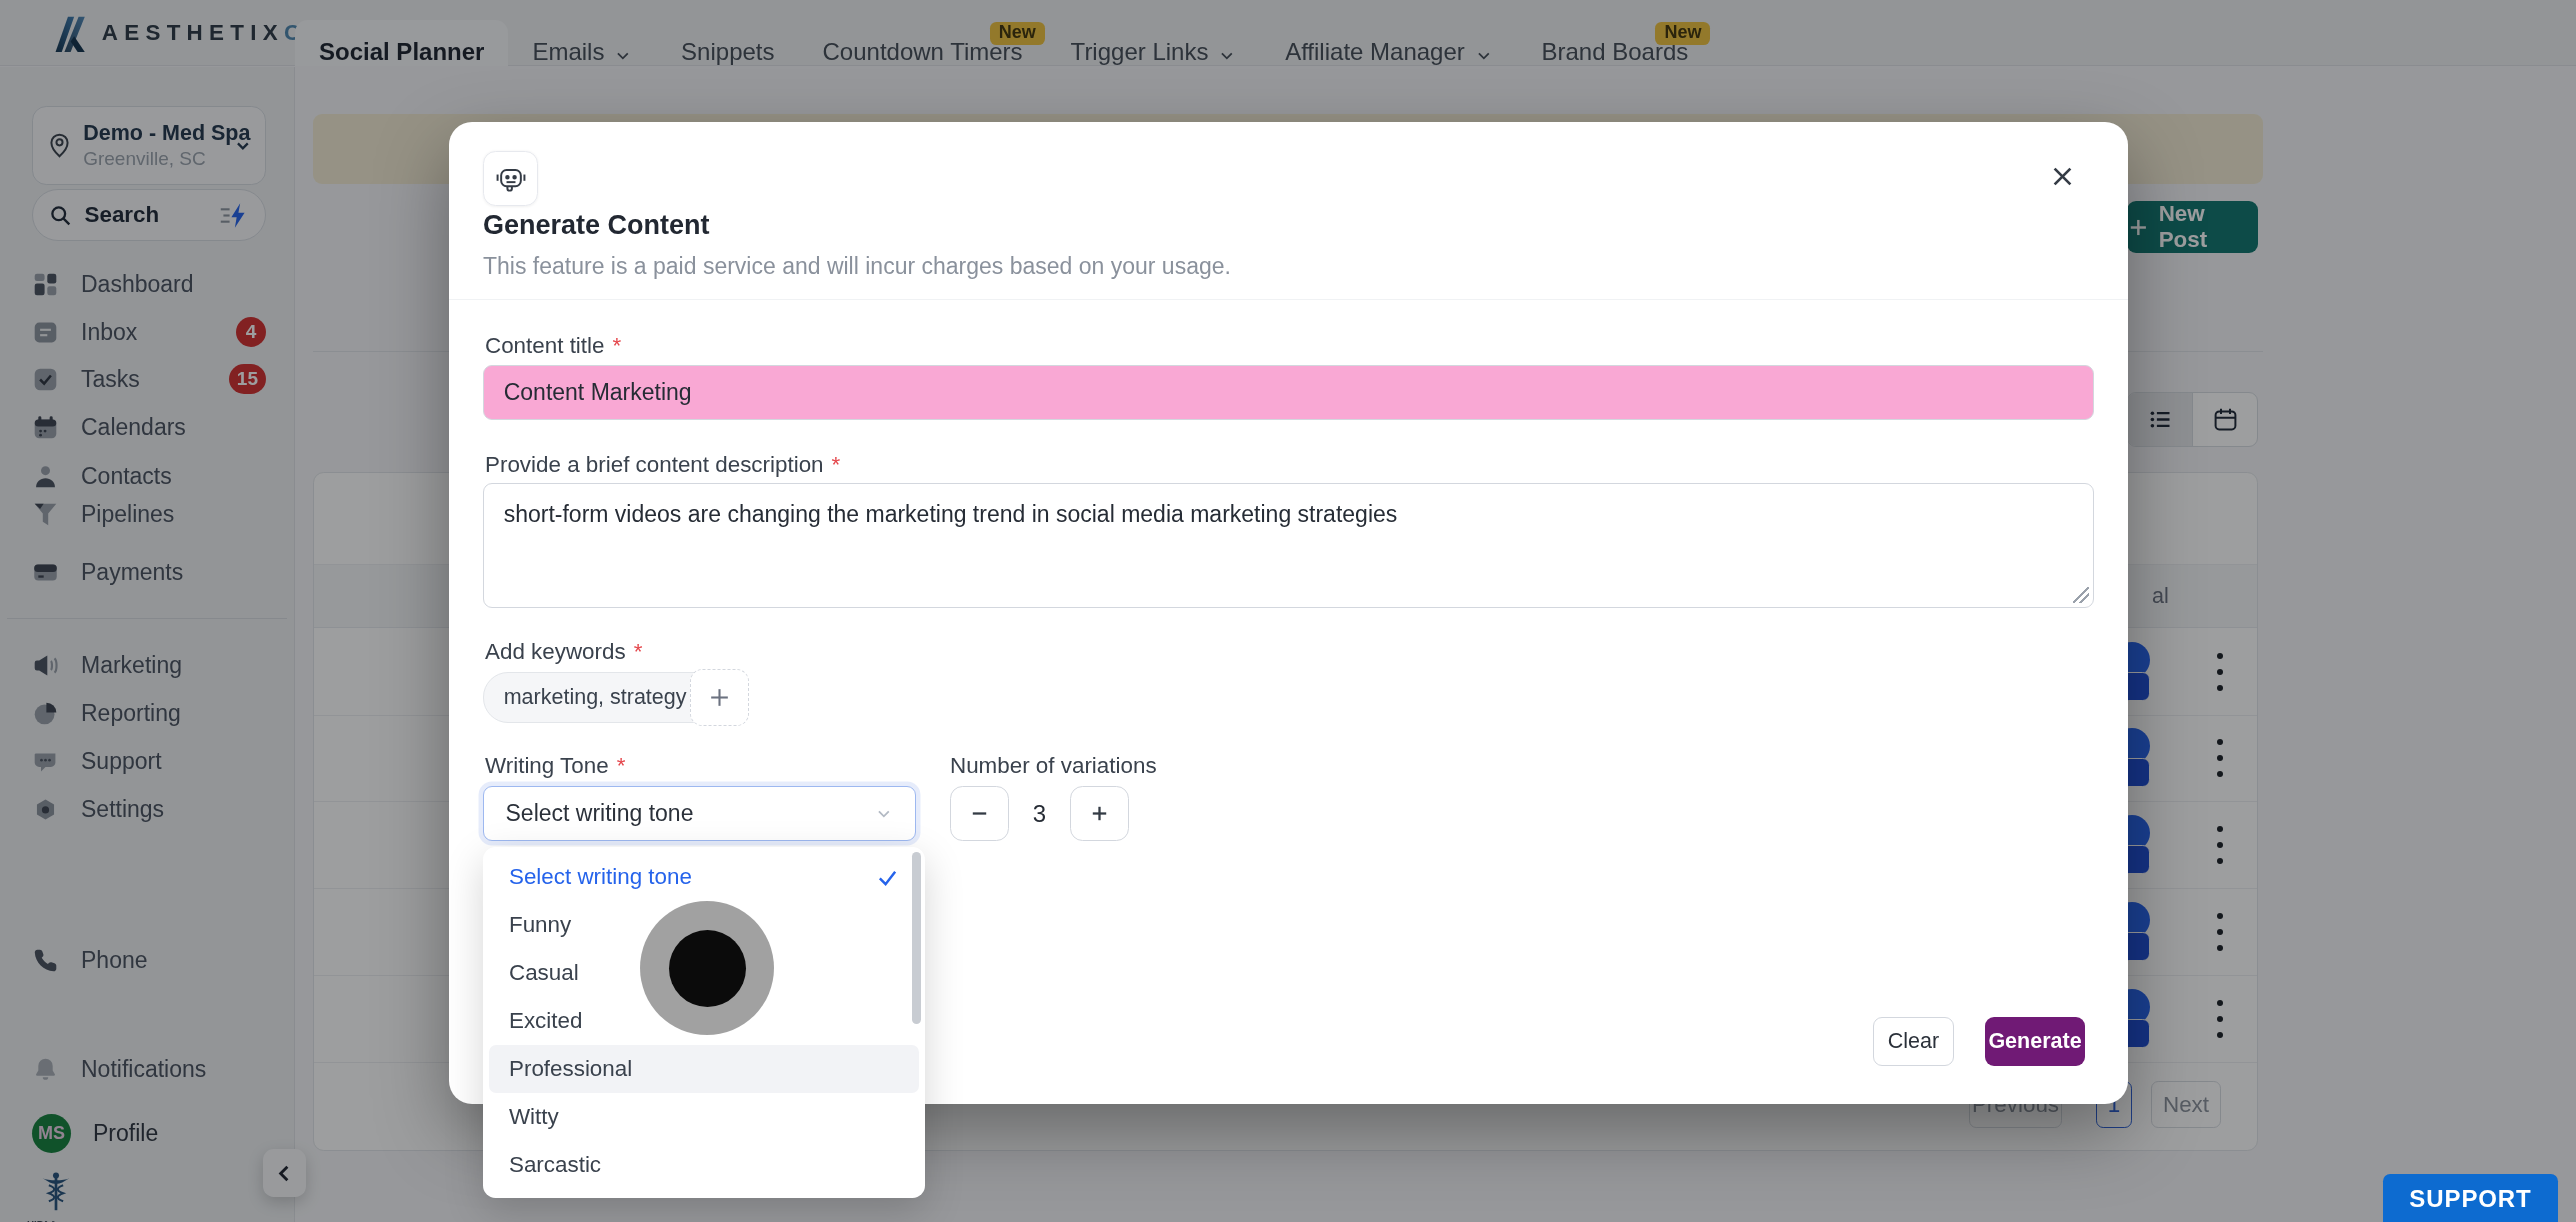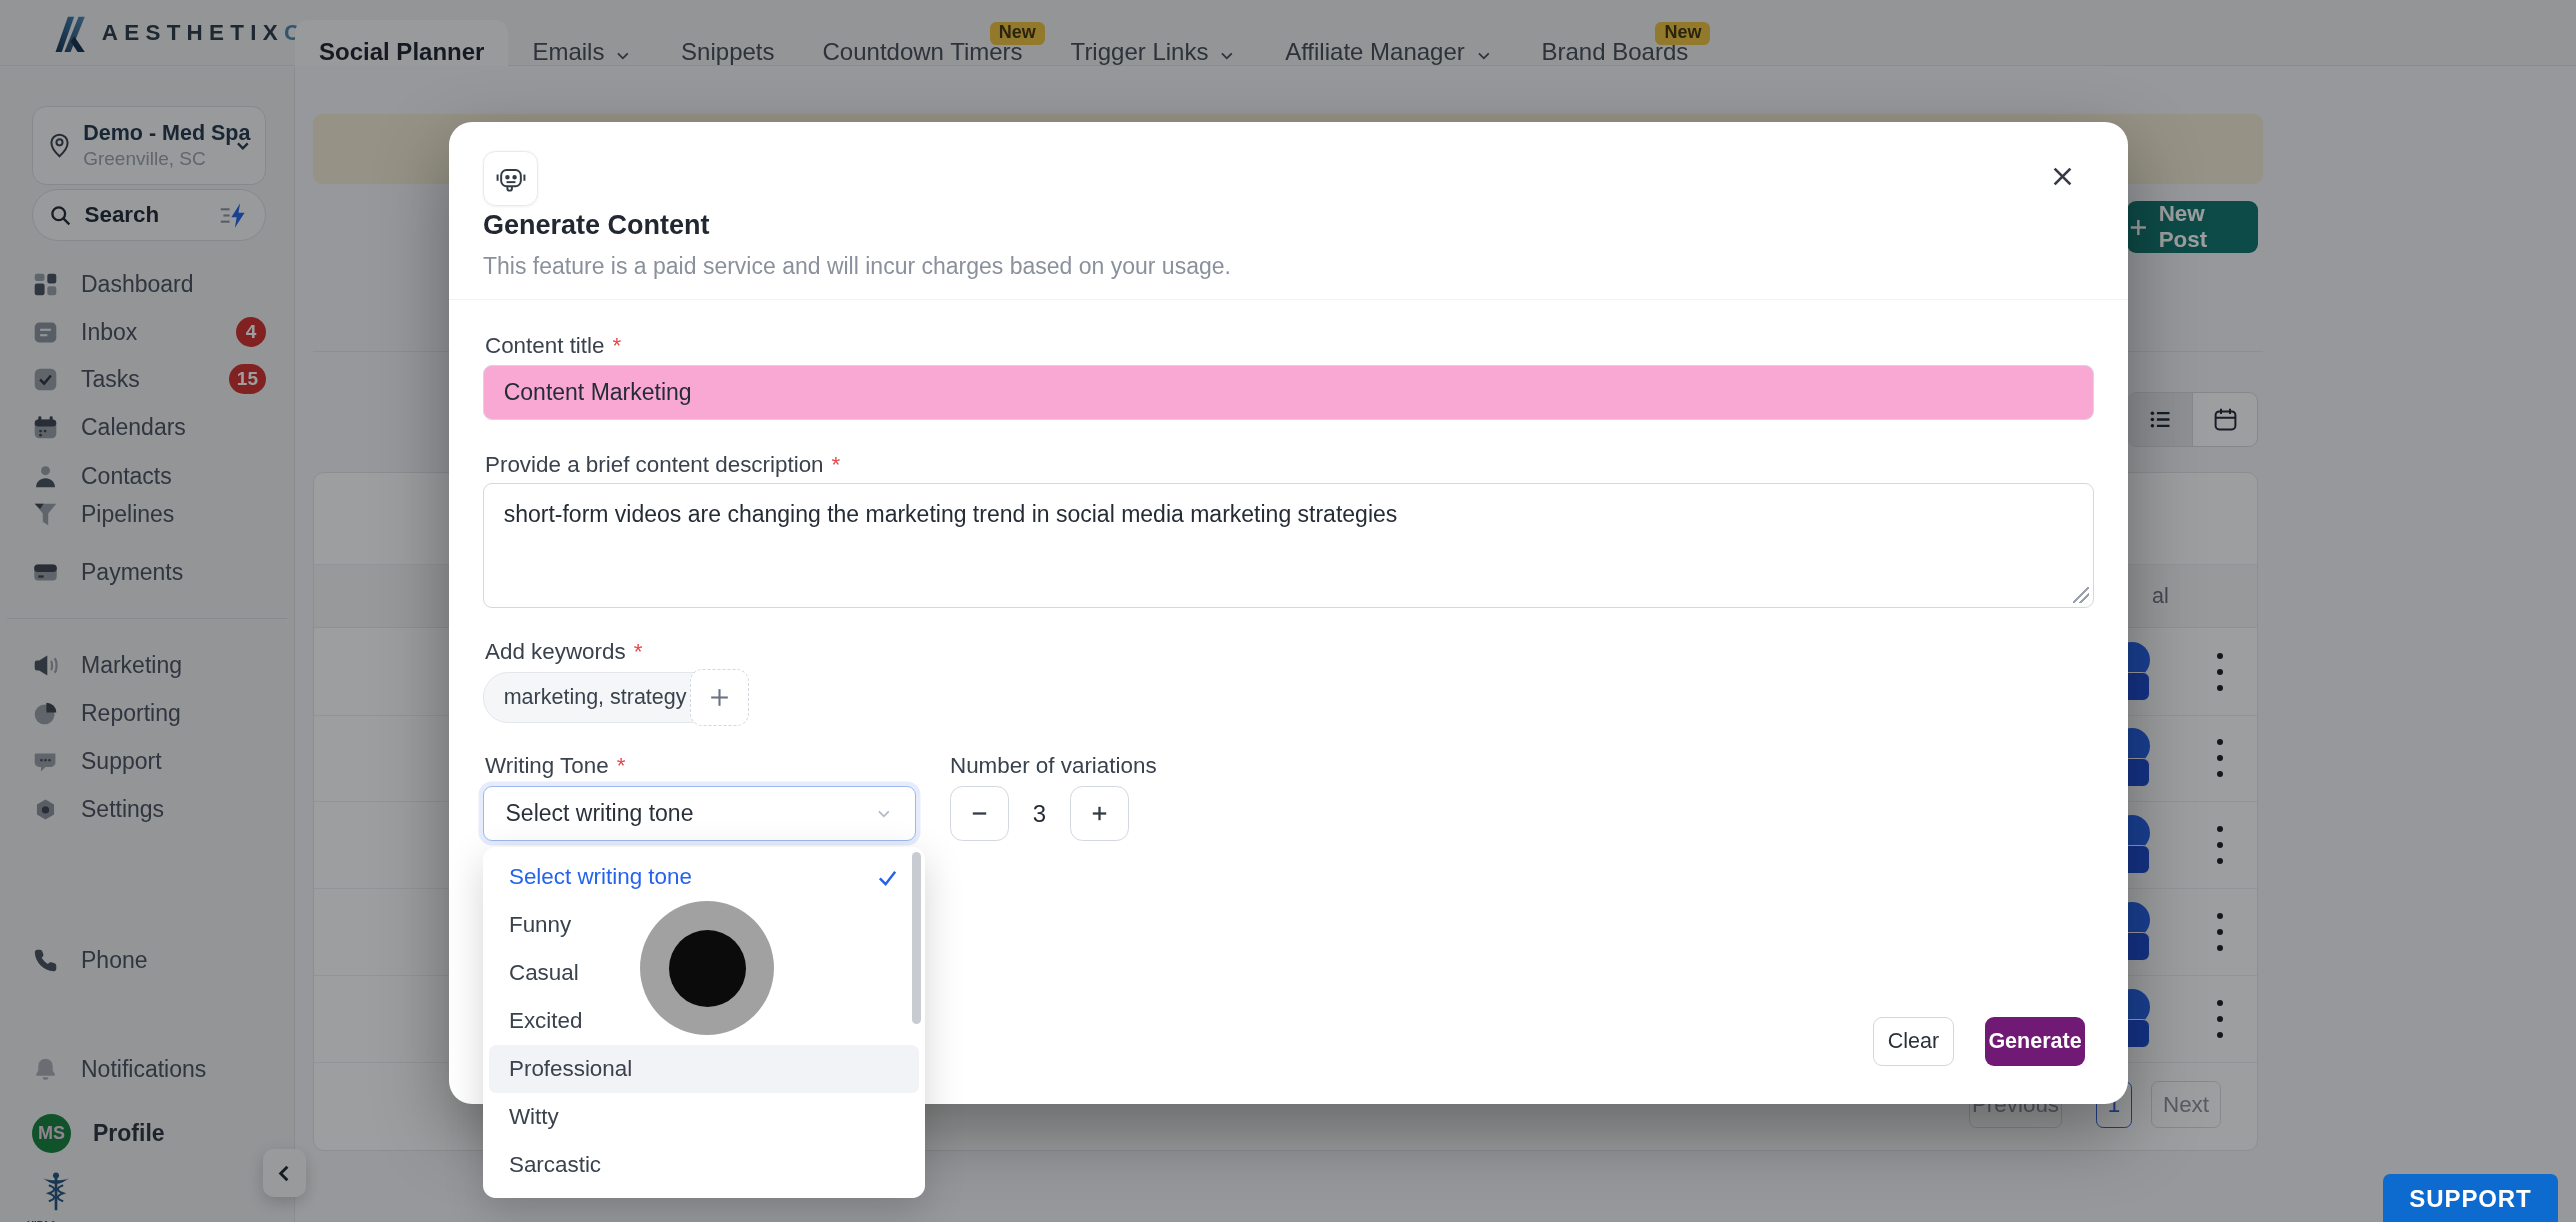--- a/index.html
+++ b/index.html
@@ -281,21 +281,21 @@
     </div>
     <div class="side-item" style="top:978px">
       <svg class="sicon" viewBox="0 0 30 30">
         <path d="M15 3a8 8 0 0 0-8 8v5l-2.4 4.4c-.4.8.2 1.6 1 1.6h18.8c.8 0 1.4-.8 1-1.6L23 16v-5a8 8 0 0 0-8-8z" fill="#aab0b8"></path>
         <path d="M12 23.5a3 3 0 0 0 6 0z" fill="#aab0b8"></path>
         </svg>
       <span class="side-label">Notifications</span>
     </div>
     <div class="side-item" style="top:1042px">
       <span class="avatar">MS</span>
-      <span class="side-label" style="font-weight:700;color:#2e3540">Profile</span>
+      <span class="side-label" style="font-weight:400;color:#2e3540">Profile</span>
     </div>
 
     <div class="hipaa">
       <svg width="34" height="41" viewBox="0 0 38 46">
         <line x1="19" y1="6" x2="19" y2="44" stroke="#27537c" stroke-width="3"></line>
         <circle cx="19" cy="5" r="3.4" fill="#27537c"></circle>
         <path d="M4 8c6 3 24 3 30 0l-8 5c-4 2-10 2-14 0z" fill="#27537c"></path>
         <path d="M11 16c8 3 8 6 0 9 8 3 8 6 0 9" stroke="#27537c" stroke-width="2.4" fill="none"></path>
         <path d="M27 16c-8 3-8 6 0 9-8 3-8 6 0 9" stroke="#27537c" stroke-width="2.4" fill="none"></path>
         </svg>

